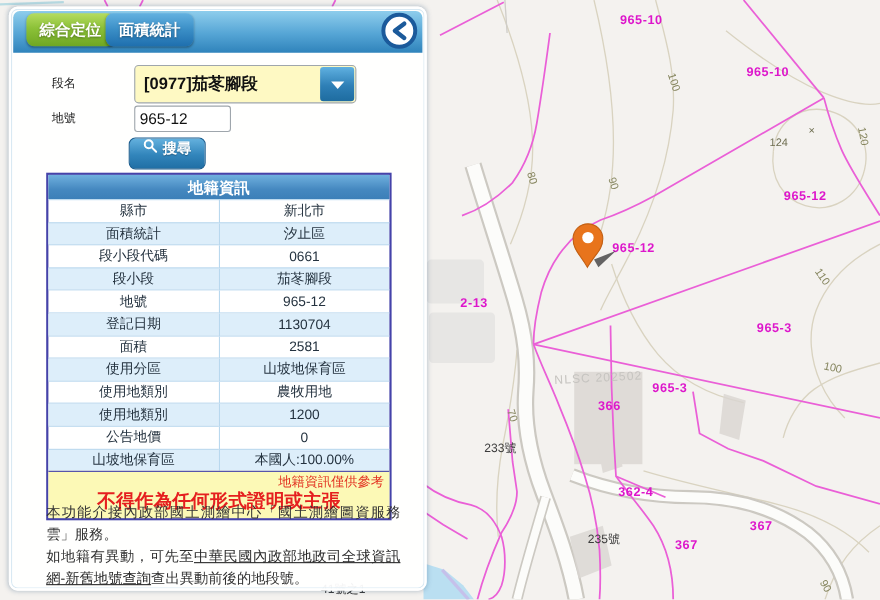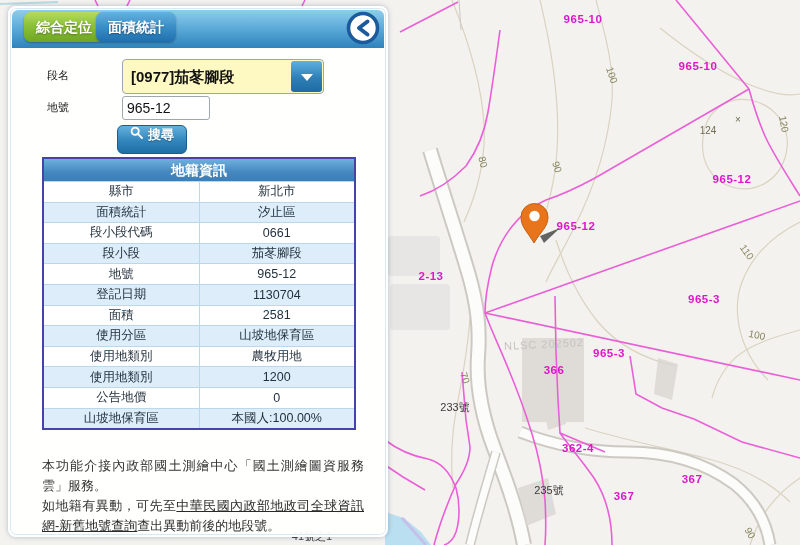--- a/index.html
+++ b/index.html
@@ -250,20 +250,24 @@
             <tr>
               <td>公告地價</td>
               <td>0</td>
             </tr>
             <tr>
               <td>山坡地保育區</td>
               <td>本國人:100.00%</td>
             </tr>
           </tbody>
         </table>
+      <div id="cad-note">
+        <div class="l1">地籍資訊僅供參考</div>
+        <div class="l2">不得作為任何形式證明或主張</div>
+      </div>
     </div>
 
     <div id="panel-footer">
       <span>本功能介接內政部國土測繪中心「國土測繪圖資服務雲」服務。</span><br>
       <span>如地籍有異動，可先至</span><a>中華民國內政部地政司全球資訊網-新舊地號查詢</a><span>查出異動前後的地段號。</span>
     </div>
   </div>
 </div>
 
 </body></html>

